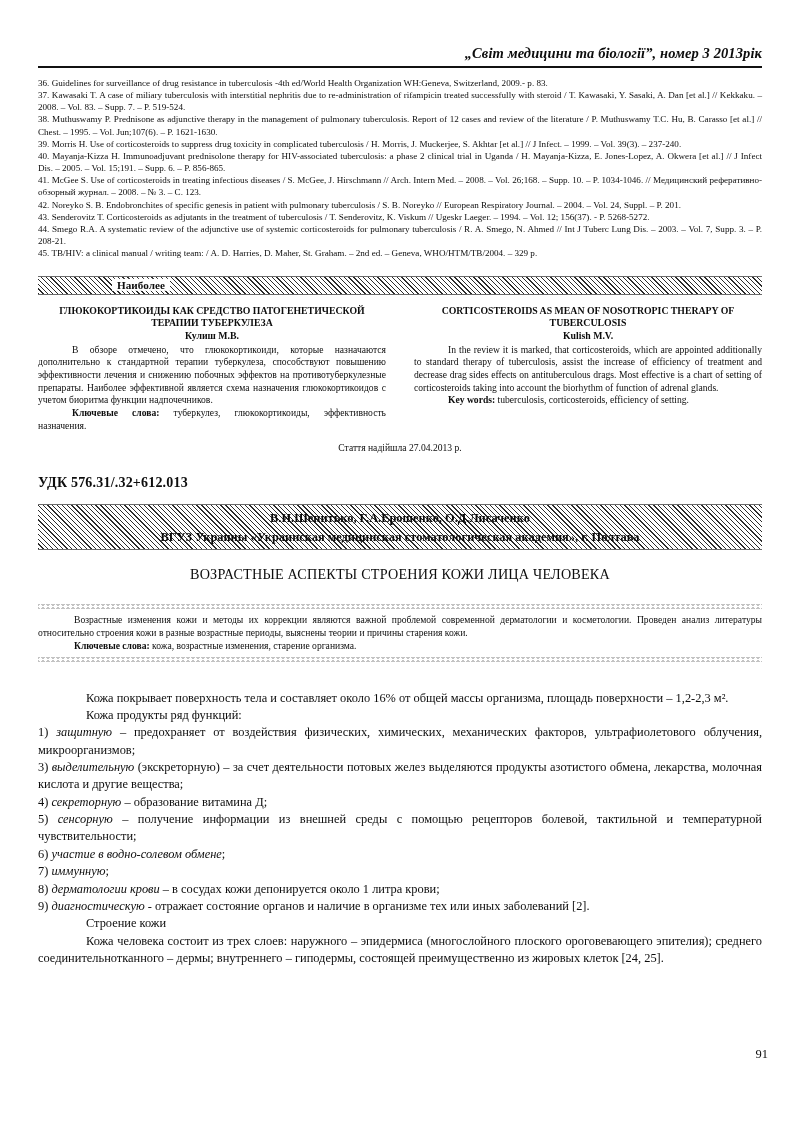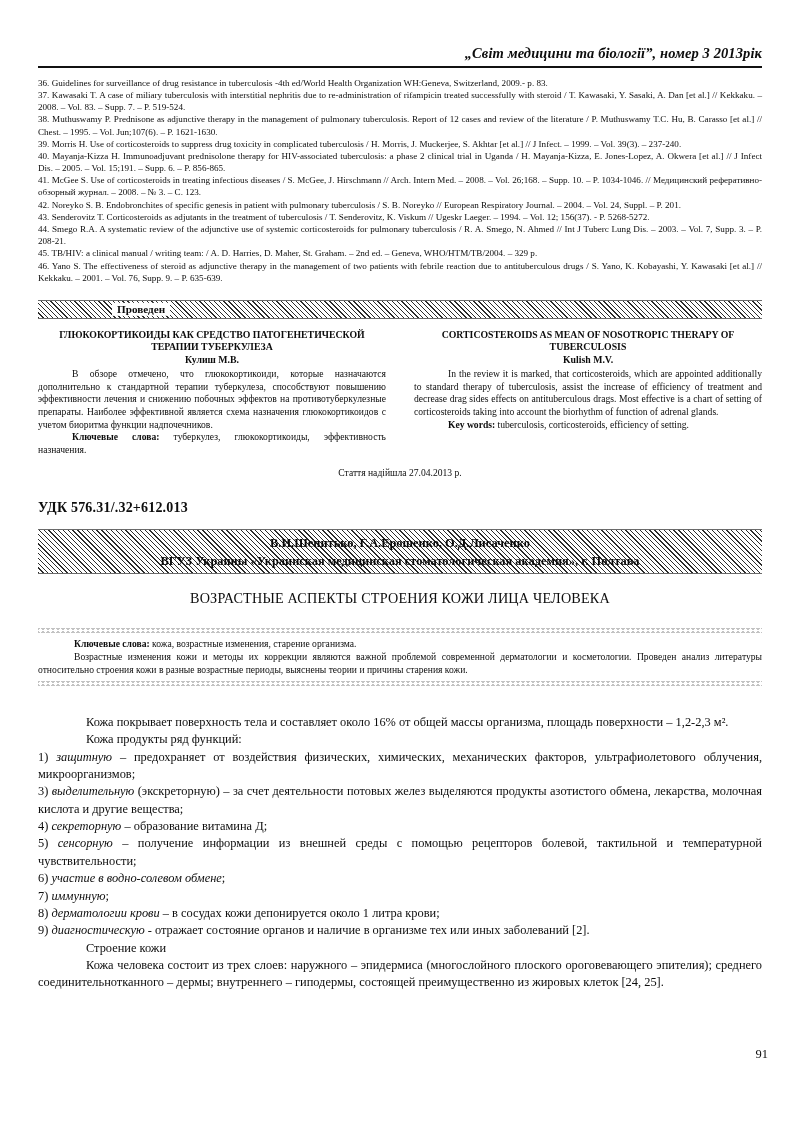--- a/index.html
+++ b/index.html
@@ -208,25 +208,24 @@
     <p>36.  Guidelines for surveillance of drug resistance in tuberculosis -4th ed/World Health Organization WH:Geneva, Switzerland, 2009.- p. 83.</p>
     <p>37.  Kawasaki T. A case of miliary tuberculosis with interstitial nephritis due to re-administration of rifampicin treated successfully with steroid / T. Kawasaki, Y. Sasaki, A. Dan [et al.]  // Kekkaku. – 2008. – Vol. 83. – Supp. 7. – P. 519-524.</p>
     <p>38.  Muthuswamy P. Prednisone as adjunctive therapy in the management of pulmonary tuberculosis. Report of 12 cases and review of the literature / P. Muthuswamy T.C. Hu, B. Carasso [et al.] // Chest. – 1995. – Vol. Jun;107(6). – P. 1621-1630.</p>
     <p>39.  Morris H. Use of corticosteroids to suppress drug toxicity in complicated tuberculosis  / H. Morris, J. Muckerjee, S. Akhtar [et al.] // J Infect. – 1999. – Vol. 39(3). – 237-240.</p>
     <p>40.  Mayanja-Kizza H. Immunoadjuvant prednisolone therapy for HIV-associated tuberculosis: a phase 2 clinical trial in Uganda  / H. Mayanja-Kizza, E. Jones-Lopez, A. Okwera [et al.] // J Infect Dis. – 2005. – Vol. 15;191. – Supp. 6. – P. 856-865.</p>
     <p>41.  McGee S. Use of corticosteroids in treating infectious diseases / S. McGee, J. Hirschmann // Arch. Intern Med. – 2008. – Vol. 26;168. – Supp. 10. – P. 1034-1046. // Медицинский реферативно-обзорный журнал. –  2008. – № 3. – С. 123.</p>
     <p>42.  Noreyko S. B. Endobronchites of specific genesis in patient with pulmonary tuberculosis  / S. B. Noreyko // European Respiratory Journal. – 2004. – Vol. 24, Suppl. – P. 201.</p>
     <p>43.  Senderovitz T.  Corticosteroids as adjutants in the treatment of tuberculosis    / T. Senderovitz, K. Viskum // Ugeskr Laeger. – 1994. – Vol. 12; 156(37). - P. 5268-5272.</p>
     <p>44.  Smego R.A. A systematic review of the adjunctive use of systemic corticosteroids for pulmonary tuberculosis  / R. A. Smego, N. Ahmed // Int J Tuberc Lung Dis. – 2003. – Vol. 7, Supp. 3. – P. 208-21.</p>
     <p>45.  TB/HIV: a clinical manual / writing team: / A. D. Harries, D. Maher, St. Graham. – 2nd ed. – Geneva, WHO/HTM/TB/2004. – 329 p.</p>
-    <p>46.  Yano S. The effectiveness of steroid as adjunctive therapy in the management of two patients with febrile reaction due to antituberculous drugs  / S. Yano, K. Kobayashi, Y. Kawasaki [et al.] // Kekkaku. – 2001. – Vol. 76, Supp. 9. – P. 635-639.</p>
   </div>
 
   <div class="refer-band hatch">
-    <span class="label">Проведен</span>
+    <span class="label">Наиболее</span>
   </div>
 
   <div class="abstract-cols">
     <div class="col">
       <div class="ab-title">ГЛЮКОКОРТИКОИДЫ КАК СРЕДСТВО ПАТОГЕНЕТИЧЕСКОЙ ТЕРАПИИ ТУБЕРКУЛЕЗА</div>
       <div class="ab-author">Кулиш М.В.</div>
       <div class="ab-body">В обзоре отмечено, что глюкокортикоиди, которые назначаются дополнительно к стандартной терапии туберкулеза, способствуют повышению эффективности лечения и снижению побочных эффектов на противотуберкулезные препараты. Наиболее эффективной является схема назначения глюкокортикоидов с учетом биоритма функции надпочечников.</div>
       <div class="ab-keys"><b>Ключевые слова:</b> <span>туберкулез, глюкокортикоиды, эффективность назначения.</span></div>
     </div>
     <div class="col">
@@ -244,22 +243,22 @@
   <div class="author-band hatch">
     <div class="line">В.И.Шепитько, Г.А.Ерошенко, О.Д.Лисаченко</div><br>
     <div class="line">ВГУЗ Украины «Украинская медицинская стоматологическая академия», г. Полтава</div>
   </div>
 
   <div class="art-title">ВОЗРАСТНЫЕ АСПЕКТЫ СТРОЕНИЯ КОЖИ ЛИЦА ЧЕЛОВЕКА</div>
 
   <div class="zig-block">
     <div class="zig"></div>
     <div class="zig-inner">
+      <p class="zig-p1">Возрастные изменения кожи  и методы  их  коррекции являются  важной  проблемой  современной дерматологии и  косметологии. Проведен анализ литературы относительно строения кожи в разные возрастные периоды, выяснены теории и причины старения кожи.</p>
       <p class="zig-p1"><b>Ключевые слова:</b> <span>кожа, возрастные изменения, старение организма.</span></p>
-      <p class="zig-p1">Возрастные изменения кожи  и методы  их  коррекции являются  важной  проблемой  современной дерматологии и  косметологии. Проведен анализ литературы относительно строения кожи в разные возрастные периоды, выяснены теории и причины старения кожи.</p>
     </div>
     <div class="zig"></div>
   </div>
 
   <div class="body-text">
     <p class="ind">Кожа покрывает поверхность тела и составляет около 16% от общей массы организма, площадь поверхности – 1,2-2,3 м².</p>
     <p class="ind">Кожа продукты ряд функций:</p>
 
     <p><span>1) </span><i>защитную</i><span> – предохраняет от воздействия физических, химических, механических факторов, ультрафиолетового облучения, микроорганизмов;</span></p>
     <p><span>3) </span><i>выделительную</i><span> (экскреторную) – за счет деятельности потовых желез выделяются продукты азотистого обмена, лекарства, молочная кислота и другие вещества;</span></p>

